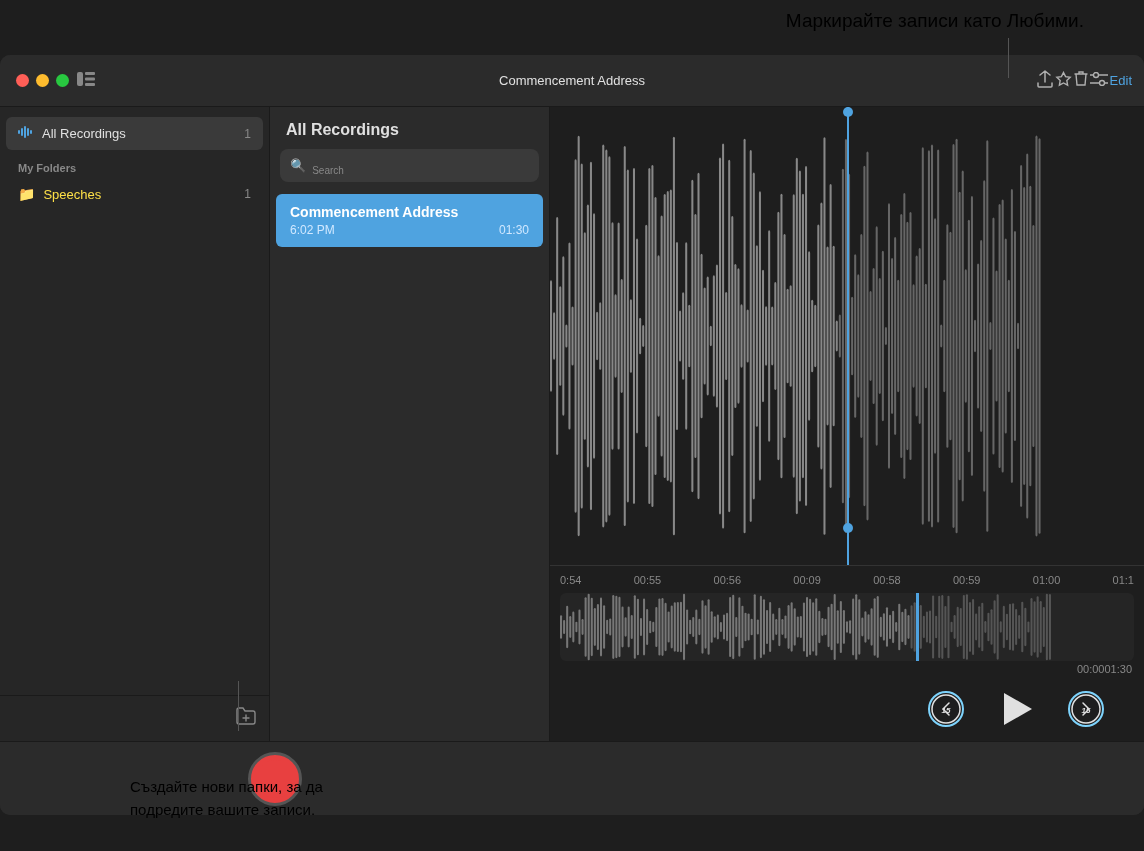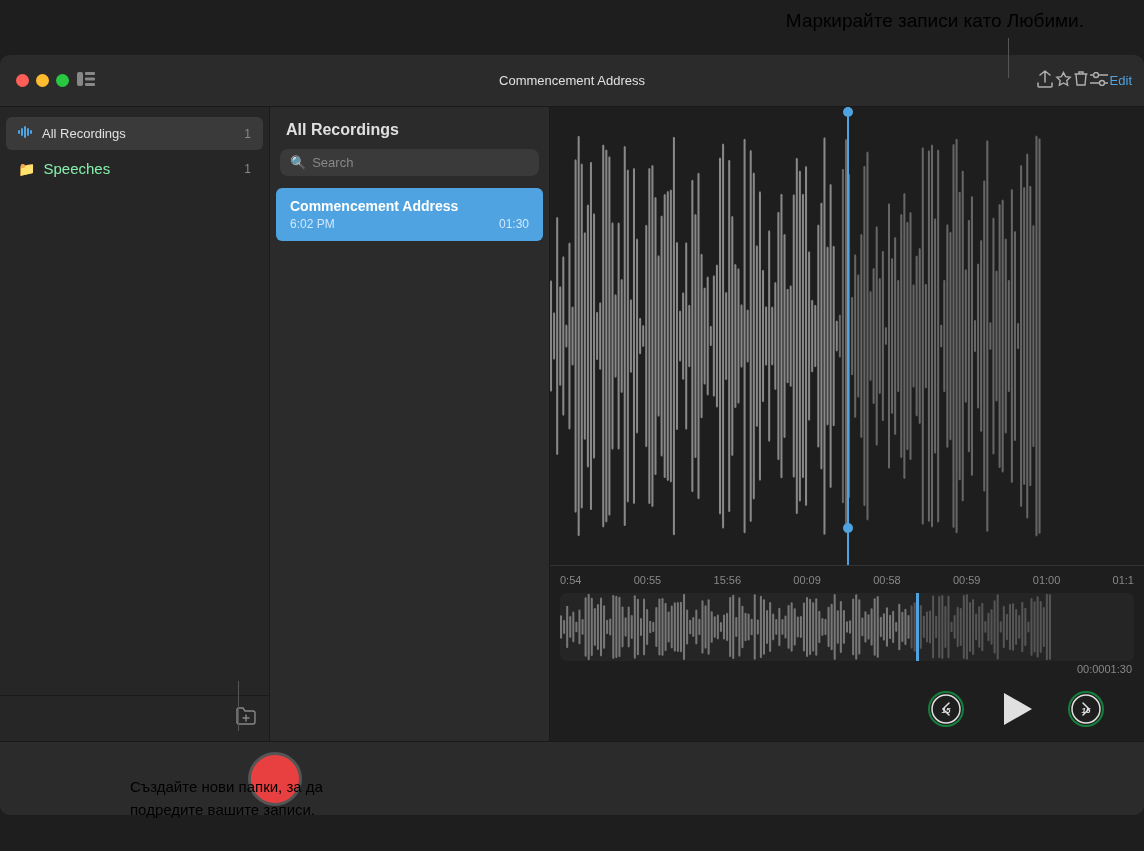--- a/index.html
+++ b/index.html
@@ -180,22 +180,22 @@
       cursor: pointer;
       border-radius: 6px;
       margin: 2px 6px;
     }
     .folder-icon {
       color: #4fa3e0;
       margin-right: 8px;
       font-size: 14px;
     }
     .folder-label {
-      color: #86efac;
-      font-size: 15px;
+      color: #fde047;
+      font-size: 13px;
       flex: 1;
     }
     .folder-badge {
       color: #888;
       font-size: 12px;
     }
     .sidebar-bottom {
       margin-top: auto;
       padding: 10px 12px;
       border-top: 1px solid #1a1a1a;
@@ -234,22 +234,23 @@
     }
     .search-icon {
       color: #888;
       font-size: 13px;
     }
     .search-input {
       background: transparent;
       border: none;
       outline: none;
       color: #e0e0e0;
-      font-size: 13px;
+      font-size: 10px;
       flex: 1;
+      margin-top: 10px;
     }
     .search-input::placeholder { color: #888; }
 
     .recording-item {
       padding: 10px 14px;
       cursor: pointer;
       border-radius: 6px;
       margin: 2px 6px;
     }
     .recording-item.selected {
@@ -461,21 +462,21 @@
       display: flex;
       align-items: center;
       justify-content: center;
       gap: 40px;
     }
 
     
     .skip-circle {
       width: 36px;
       height: 36px;
-      border: 2px solid #15803d;
+      border: 2px solid #7dd3fc;
       border-radius: 50%;
       display: flex;
       align-items: center;
       justify-content: center;
       cursor: pointer;
       position: relative;
       font-style: italic;
     }
 
     
@@ -552,20 +553,21 @@
               <rect x="3" y="3" width="2" height="8" rx="1" fill="#4fa3e0"></rect>
               <rect x="6" y="1" width="2" height="12" rx="1" fill="#4fa3e0"></rect>
               <rect x="9" y="3" width="2" height="8" rx="1" fill="#4fa3e0"></rect>
               <rect x="12" y="5" width="2" height="4" rx="1" fill="#4fa3e0"></rect>
             </svg>
           </span>
           <span class="left-sidebar-item-label">All Recordings</span>
           <span class="left-sidebar-item-badge">1</span>
         </div>
       </div>
+      <div class="sidebar-section-label">My Folders</div>
       <div class="folder-item">
         <span class="folder-icon">📁</span>
         <span class="folder-label">Speeches</span>
         <span class="folder-badge">1</span>
       </div>
       <div class="sidebar-bottom">
         <span class="new-folder-btn">
           <svg width="22" height="20" viewBox="0 0 22 20" fill="none">
             <path d="M2 4a2 2 0 012-2h4l2 3h8a2 2 0 012 2v9a2 2 0 01-2 2H4a2 2 0 01-2-2V4z" stroke="#888" stroke-width="1.4"></path>
             <line x1="11" y1="9" x2="11" y2="15" stroke="#888" stroke-width="1.4" stroke-linecap="round"></line>
@@ -759,21 +761,21 @@
         <div class="playhead">
           <div class="playhead-dot-top"></div>
           <div class="playhead-dot-bottom"></div>
         </div>
       </div>
 
       <div class="timeline-ruler">
         <div class="timeline-ruler-inner">
           <span class="ruler-mark">0:54</span>
           <span class="ruler-mark">00:55</span>
-          <span class="ruler-mark">15:56</span>
+          <span class="ruler-mark">00:56</span>
           <span class="ruler-mark">00:09</span>
           <span class="ruler-mark">00:58</span>
           <span class="ruler-mark">00:59</span>
           <span class="ruler-mark">01:00</span>
           <span class="ruler-mark">01:1</span>
         </div>
       </div>
 
       <div class="mini-waveform-container">
         <svg class="mini-waveform-svg" viewBox="0 0 560 60" preserveAspectRatio="none" id="waveform-mini">

